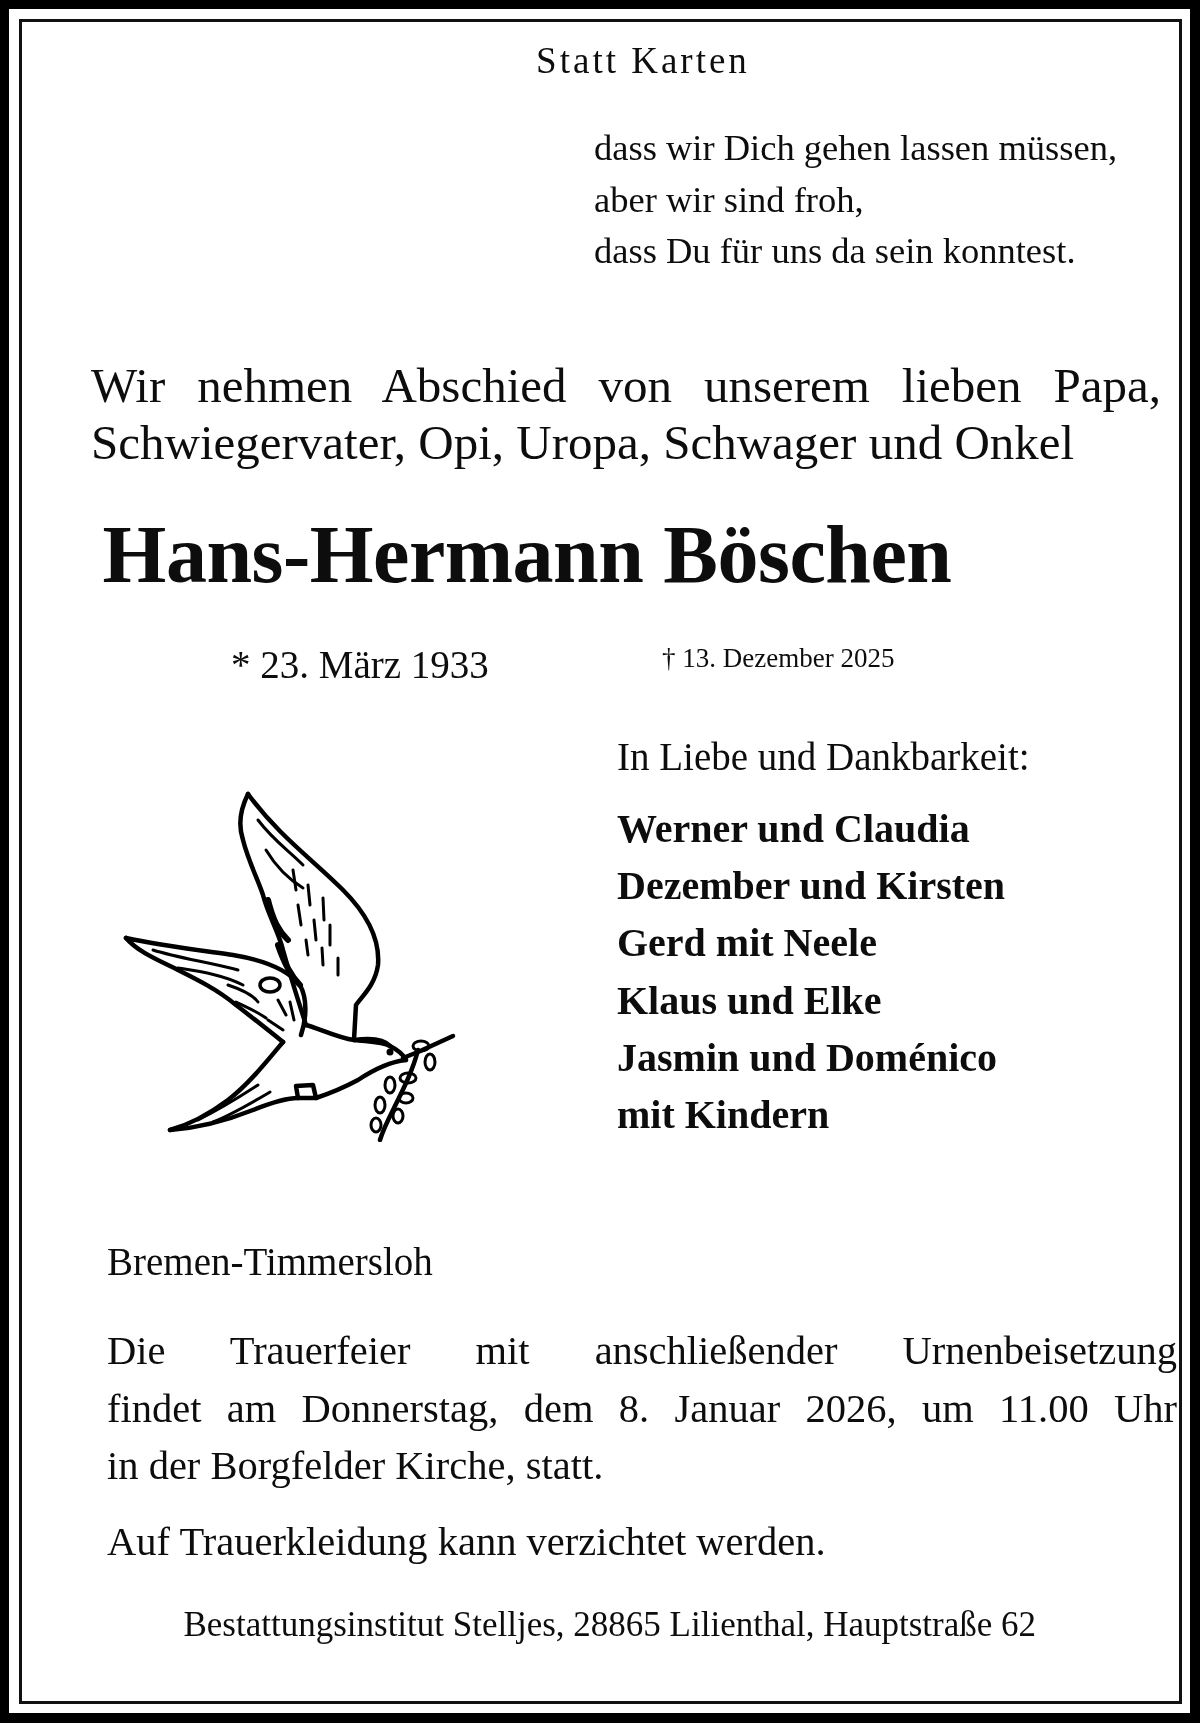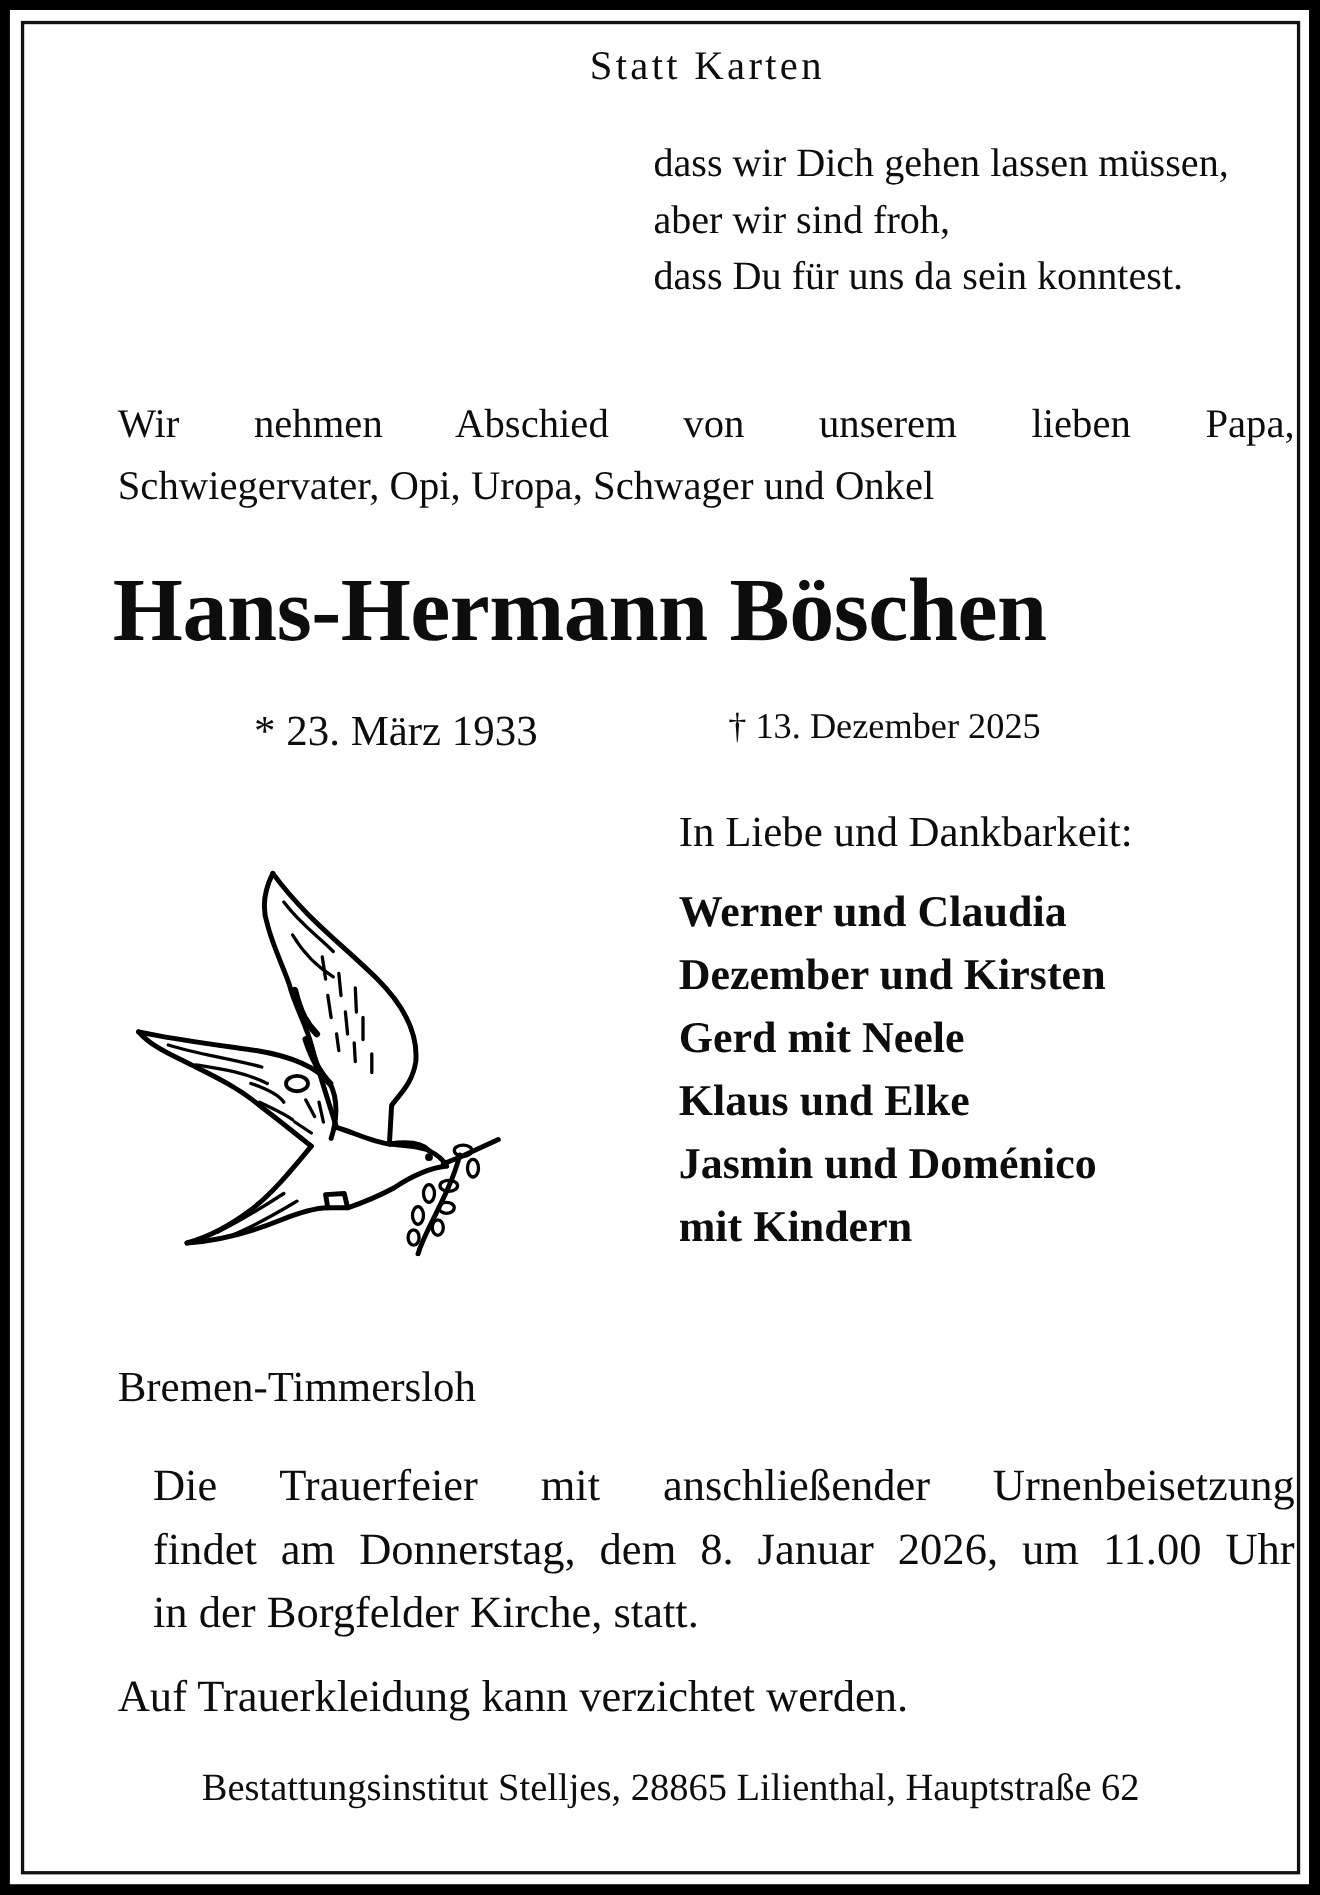--- a/index.html
+++ b/index.html
@@ -6,32 +6,32 @@
   body { width: 1200px; height: 1723px; position: relative; overflow: hidden;
          font-family: "Liberation Serif", "DejaVu Serif", serif; color: #0d0d0d; }
   .outer-frame { position: absolute; left: 0; top: 0; width: 1200px; height: 1723px;
                  box-sizing: border-box; border: 9px solid #000; border-right-width: 10px; border-bottom-width: 10px; }
   .inner-frame { position: absolute; left: 19px; top: 19px; width: 1163px; height: 1685px;
                  box-sizing: border-box; border: 3px solid #111; }
   .t { position: absolute; white-space: nowrap; line-height: 1; padding-left: 43px; }
   .header { left: 0; width: 1200px; top: 42px; text-align: center; font-size: 37px; letter-spacing: 3px; }
   .poem { left: 551px; top: 122px; font-size: 36.5px; line-height: 51.5px; white-space: normal; }
   .poem div { white-space: nowrap; }
-  .intro { left: 64px; width: 1070px; top: 357px; font-size: 37px; line-height: 57px; white-space: normal; }
+  .intro { left: 48px; width: 1070px; top: 357px; font-size: 49px; line-height: 57px; white-space: normal; }
   .intro .j { text-align: justify; text-align-last: justify; white-space: nowrap; }
   .name { left: 0; width: 968px; top: 514px; text-align: center; font-size: 82px; font-weight: bold; letter-spacing: -0.5px; }
   .born { left: 188px; top: 645px; font-size: 39px; }
-  .died { left: 619px; top: 645px; font-size: 33px; }
+  .died { left: 619px; top: 645px; font-size: 27px; }
   .thanks { left: 574px; top: 737px; font-size: 39px; }
   .family { left: 574px; top: 800px; font-size: 40px; font-weight: bold; line-height: 57.2px; white-space: normal; }
   .family div { white-space: nowrap; }
   .dove { position: absolute; left: 118px; top: 780px; width: 340px; height: 362px; }
   .place { left: 64px; top: 1242px; font-size: 39px; }
   .ceremony { left: 64px; width: 1070px; top: 1322px; font-size: 40.5px; line-height: 57.5px; white-space: normal; }
-  .ceremony div { white-space: nowrap; margin-left: 32px; }
+  .ceremony div { white-space: nowrap; }
   .ceremony .j { text-align: justify; text-align-last: justify; }
   .note { left: 64px; top: 1522px; font-size: 40.5px; }
   .footer { left: 0; width: 993px; top: 1607px; text-align: right; font-size: 35px; }
 </style>
 </head>
 <body>
 
 <div class="outer-frame"></div>
 <div class="inner-frame"></div>
 

